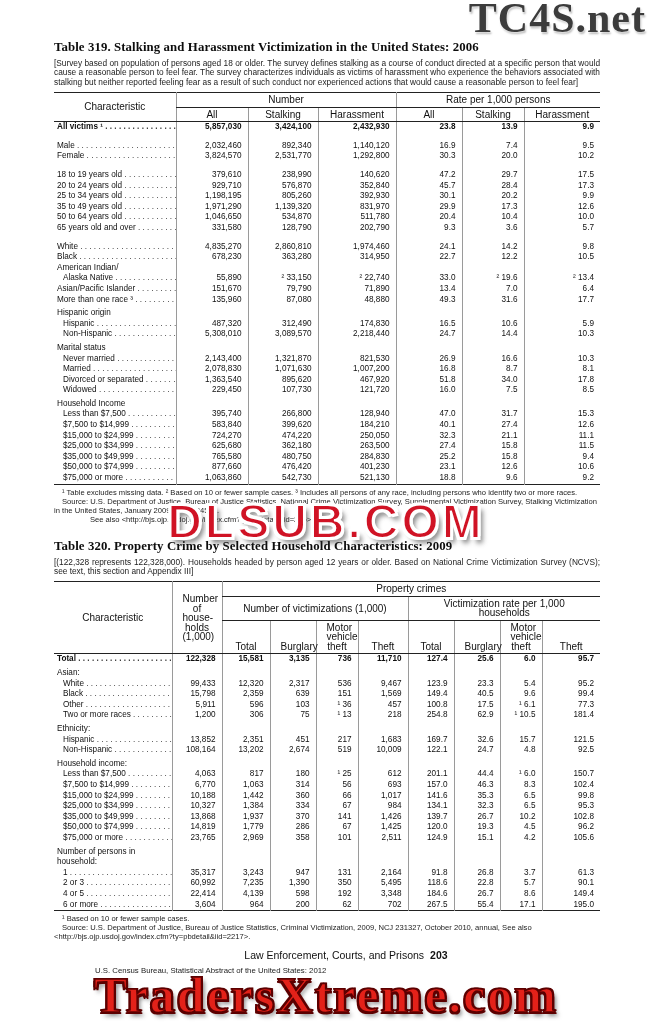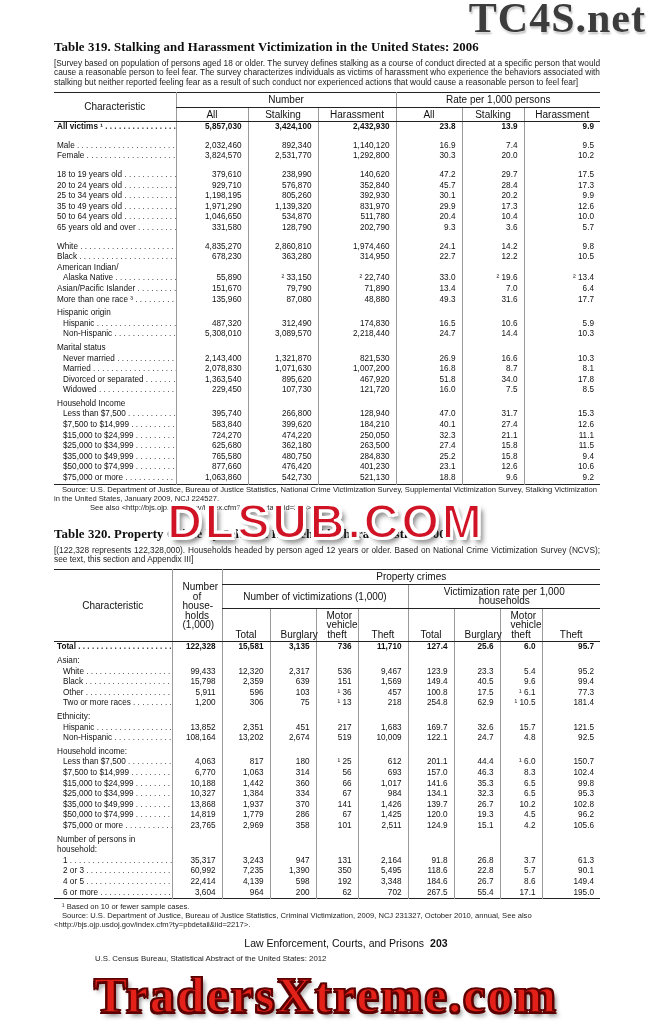--- a/index.html
+++ b/index.html
@@ -379,20 +379,21 @@
           <td class="val">1,063,860</td>
           <td class="val">542,730</td>
           <td class="val">521,130</td>
           <td class="val">18.8</td>
           <td class="val">9.6</td>
           <td class="val">9.2</td>
         </tr>
       </tbody>
   </table>
 
+  <p class="fnote">¹ Table excludes missing data. ² Based on 10 or fewer sample cases. ³ Includes all persons of any race, including persons who identify two or more races.</p>
   <p class="src">Source: U.S. Department of Justice, Bureau of Justice Statistics, National Crime Victimization Survey, Supplemental Victimization Survey, Stalking Victimization in the United States, January 2009, NCJ 224527.</p>
   <p class="src noindent">See also &lt;http://bjs.ojp.usdoj.gov/index.cfm?ty=dcdetail&amp;iid=245&gt;.</p>
 
   <h2 class="tbl-title t320">Table 320. Property Crime by Selected Household Characteristics: 2009</h2>
   <p class="tbl-note">[(122,328 represents 122,328,000). Households headed by person aged 12 years or older. Based on National Crime Victimization Survey (NCVS); see text, this section and Appendix III]</p>
 
   <table>
     <colgroup>
       <col style="width:118px">
         <col style="width:50px">

